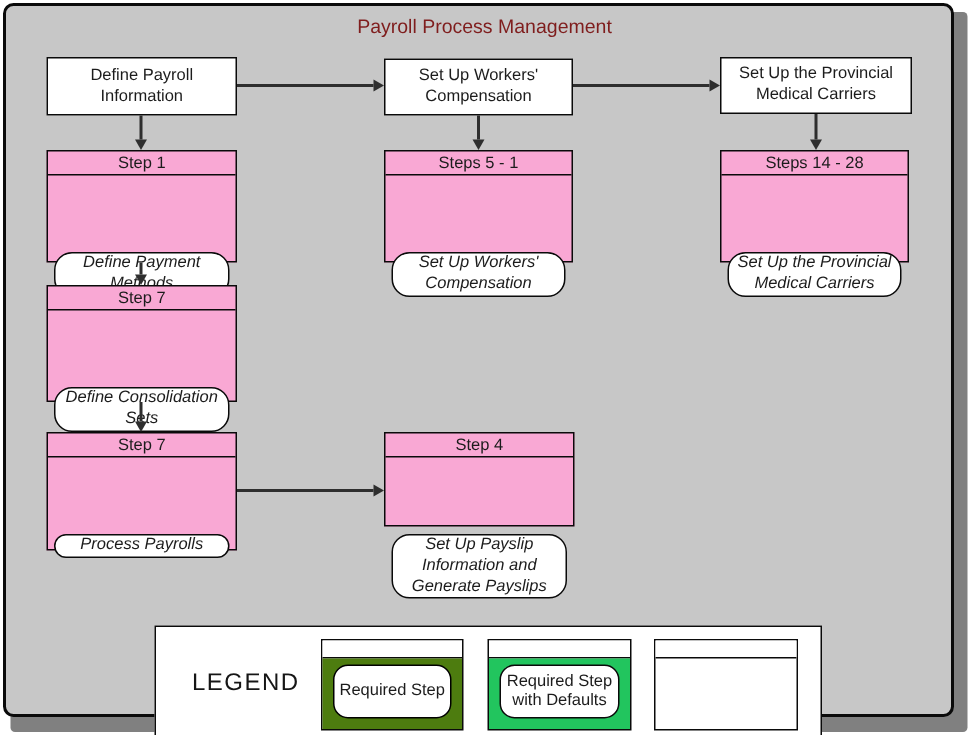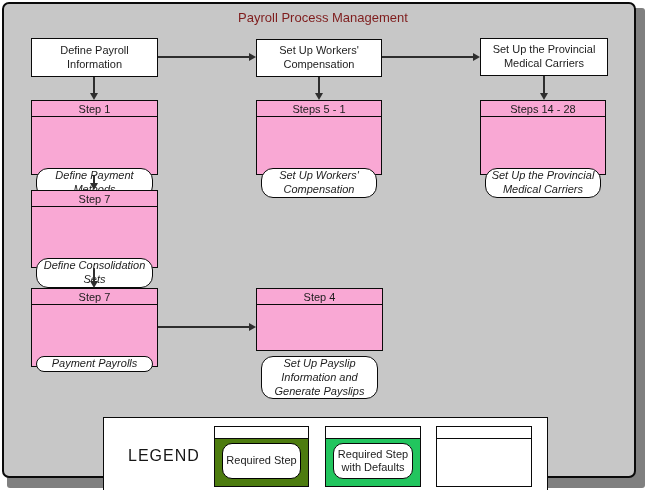--- a/index.html
+++ b/index.html
@@ -99,21 +99,21 @@
   <div class="wbox" style="left:31px;top:190px;width:127px;height:78px">
     <div class="whead">Step 7</div>
     <div class="wbody">
       <div class="wround">Define Consolidation Sets</div>
     </div>
   </div>
 
   <div class="wbox" style="left:31px;top:288px;width:127px;height:79px">
     <div class="whead">Step 7</div>
     <div class="wbody">
-      <div class="wround">Payment Payrolls</div>
+      <div class="wround">Process Payrolls</div>
     </div>
   </div>
 
   <div class="wbox" style="left:256px;top:288px;width:127px;height:63px">
     <div class="whead">Step 4</div>
     <div class="wbody">
       <div class="wround">Set Up Payslip Information and Generate Payslips</div>
     </div>
   </div>
 

